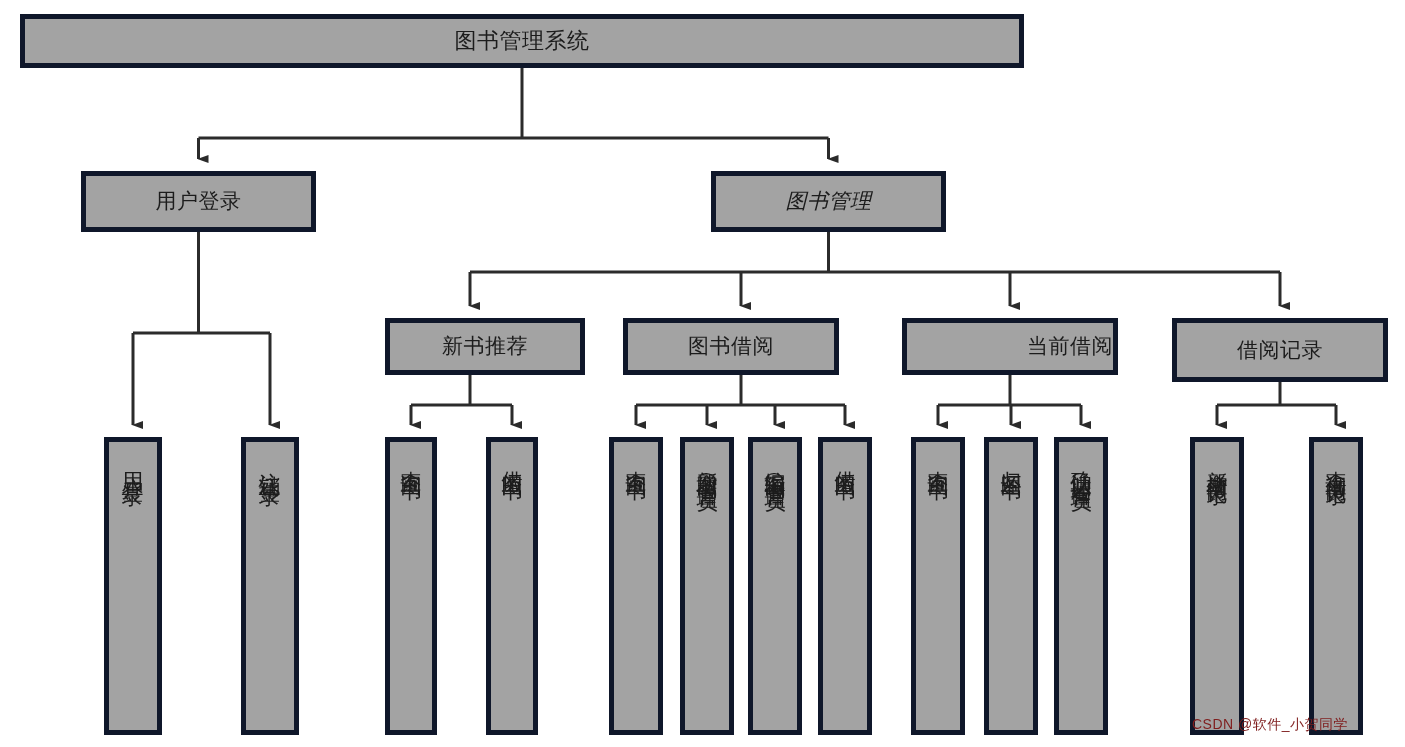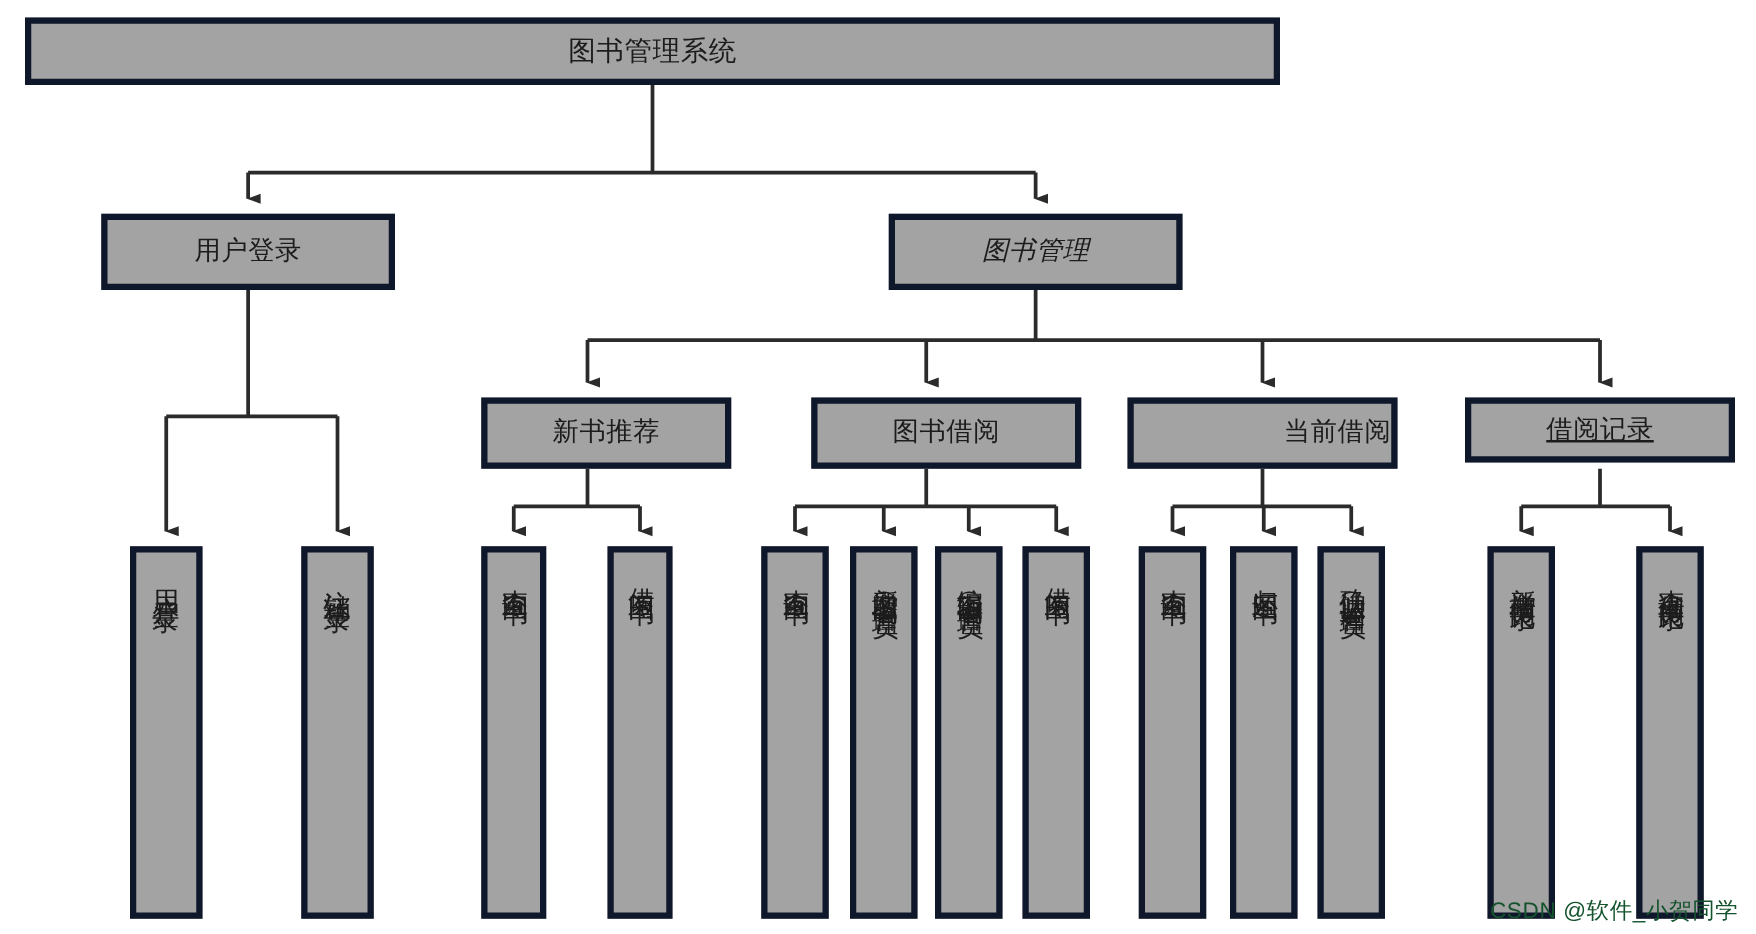--- a/index.html
+++ b/index.html
@@ -60,22 +60,22 @@
     line-height: 1.05;
     letter-spacing: 5px;
     white-space: nowrap;
   }
   .node.vert.narrow .label {
     font-size: 21px;
     letter-spacing: 3px;
   }
   .watermark {
     position: absolute;
-    color: #14532d;
-    font-size: 18px;
+    color: #7f1d1d;
+    font-size: 14px;
     white-space: nowrap;
     letter-spacing: 0.5px;
   }
 </style>
 </head>
 <body>
 
 <div id="canvas">
 
   <svg id="edges" viewBox="0 0 1405 747" xmlns="http://www.w3.org/2000/svg">
@@ -127,27 +127,27 @@
       </div>
       <div class="node horiz" style="left: 81px; top: 171px; width: 235px; height: 61px;">
         <span class="label">用户登录</span>
       </div>
       <div class="node horiz" style="left: 711px; top: 171px; width: 235px; height: 61px; font-style: italic;">
         <span class="label">图书管理</span>
       </div>
       <div class="node horiz" style="left: 370px; top: 318px; width: 200px; height: 57px; margin-left: 15px;">
         <span class="label">新书推荐</span>
       </div>
-      <div class="node horiz" style="left: 649px; top: 318px; width: 216px; height: 57px;">
+      <div class="node horiz" style="left: 623px; top: 318px; width: 216px; height: 57px;">
         <span class="label">图书借阅</span>
       </div>
       <div class="node horiz" style="left: 902px; top: 318px; width: 216px; height: 57px; justify-content: flex-end;">
         <span class="label">当前借阅</span>
       </div>
-      <div class="node horiz" style="left: 1172px; top: 318px; width: 216px; height: 52px; text-decoration: underline;">
+      <div class="node horiz" style="left: 1172px; top: 318px; width: 216px; height: 64px;">
         <span class="label">借阅记录</span>
       </div>
       <div class="node vert" style="left: 104px; top: 437px; width: 58px; height: 298px;">
         <span class="label">用户登录</span>
       </div>
       <div class="node vert" style="left: 241px; top: 437px; width: 58px; height: 298px;">
         <span class="label">注销登录</span>
       </div>
       <div class="node vert narrow" style="left: 385px; top: 437px; width: 52px; height: 298px;">
         <span class="label">查询图书</span>

